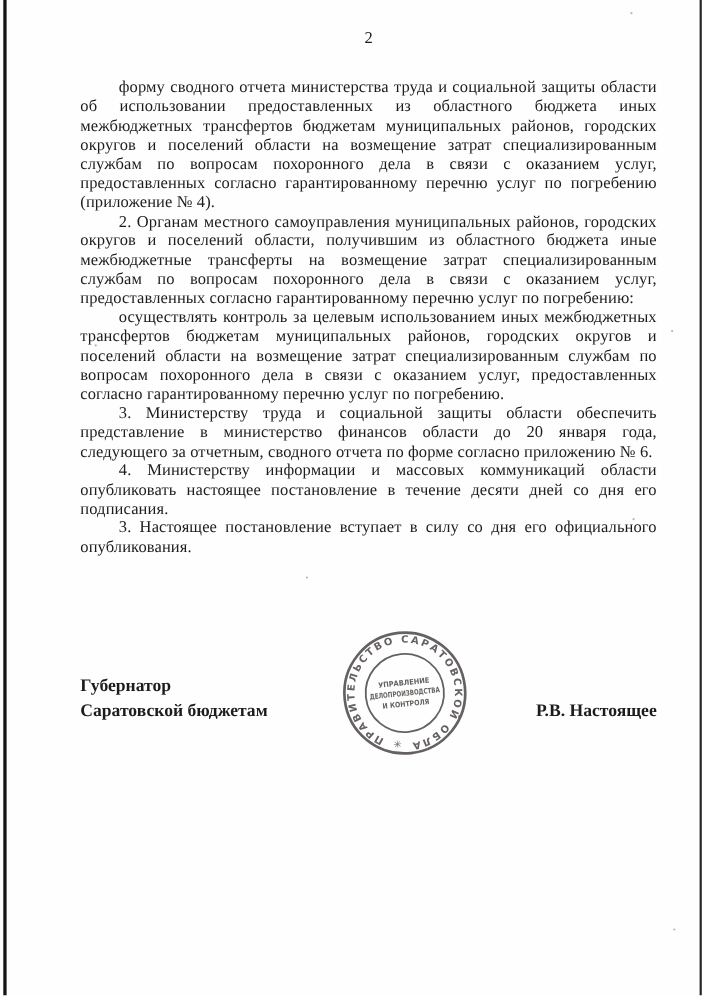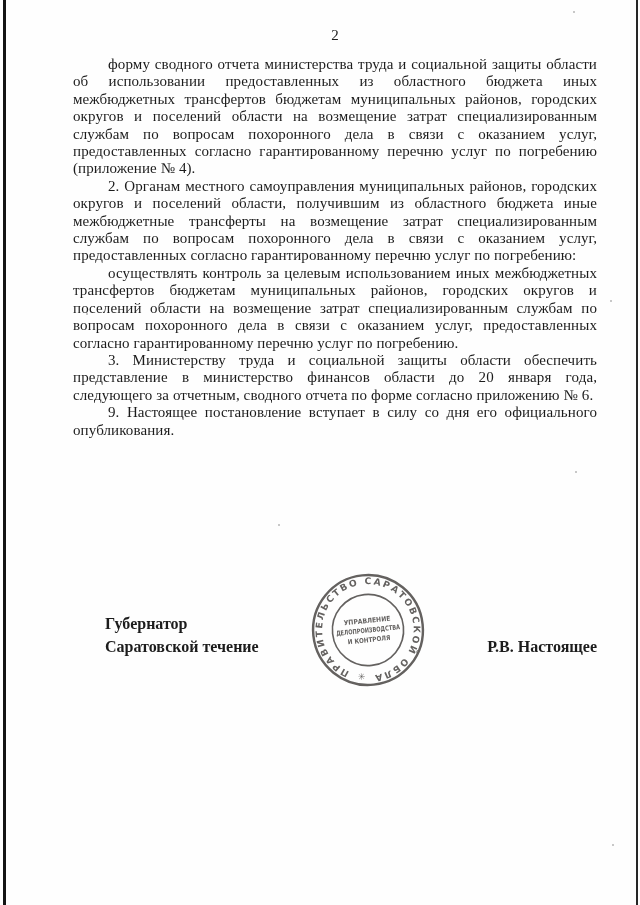--- a/index.html
+++ b/index.html
@@ -28,41 +28,41 @@
   .scan-edge.left{ left:3px; width:3px; }
   .scan-edge.right{ left:636px; width:2px; opacity:.92; }
 
   .page-number{
     position:absolute; top:27px; left:73px; width:524px;
     text-align:center;
     font-size:15px;
   }
 
   .doc-body{
-    position:absolute; top:56px; left:73px; width:524px;
+    position:absolute; top:72px; left:73px; width:524px;
     font-size:15px;
     line-height:17.4px;
     text-align:justify;
     letter-spacing:.1px;
   }
   .doc-body p{
     margin:0;
     text-indent:35px;
   }
 
   .signature{
     position:absolute; top:612px; left:73px; width:524px;
     display:flex;
     justify-content:space-between;
     align-items:flex-end;
     font-weight:bold;
     font-size:16px;
     line-height:23px;
   }
-  .sig-title div{ white-space:nowrap;margin-left:32px; }
+  .sig-title div{ white-space:nowrap; }
   .sig-name{ white-space:nowrap; }
 
   .stamp{
     position:absolute; top:570px; left:308px;
     width:120px; height:120px;
   }
   .stamp-ring-text{
     font-family:"DejaVu Sans", sans-serif;
     font-size:9px;
     font-weight:700;
@@ -98,27 +98,28 @@
   <div class="scan-edge left"></div>
   <div class="scan-edge right"></div>
 
   <div class="page-number">2</div>
 
   <div class="doc-body">
     <p>форму сводного отчета министерства труда и социальной защиты области об использовании предоставленных из областного бюджета иных межбюджетных трансфертов бюджетам муниципальных районов, городских округов и поселений области на возмещение затрат специализированным службам по вопросам похоронного дела в связи с оказанием услуг, предоставленных согласно гарантированному перечню услуг по погребению (приложение № 4).</p>
     <p>2. Органам местного самоуправления муниципальных районов, городских округов и поселений области, получившим из областного бюджета иные межбюджетные трансферты на возмещение затрат специализированным службам по вопросам похоронного дела в связи с оказанием услуг, предоставленных согласно гарантированному перечню услуг по погребению:</p>
     <p>осуществлять контроль за целевым использованием иных межбюджетных трансфертов бюджетам муниципальных районов, городских округов и поселений области на возмещение затрат специализированным службам по вопросам похоронного дела в связи с оказанием услуг, предоставленных согласно гарантированному перечню услуг по погребению.</p>
     <p>3. Министерству труда и социальной защиты области обеспечить представление в министерство финансов области до 20 января года, следующего за отчетным, сводного отчета по форме согласно приложению № 6.</p>
-    <p>9. Настоящее постановление вступает в силу со дня его официального опубликования.</p>
+    <p>4. Министерству информации и массовых коммуникаций области опубликовать настоящее постановление в течение десяти дней со дня его подписания.</p>
+    <p>3. Настоящее постановление вступает в силу со дня его официального опубликования.</p>
   </div>
 
   <div class="signature">
     <div class="sig-title">
       <div>Губернатор</div>
-      <div>Саратовской течение</div>
+      <div>Саратовской бюджетам</div>
     </div>
     <div class="sig-name">Р.В. Настоящее</div>
   </div>
 
   <svg class="stamp" viewBox="0 0 118 118" width="120" height="120" aria-hidden="true">
     <g transform="rotate(-6 59 59)" opacity="0.83">
       <circle cx="59" cy="59" r="54" fill="none" stroke="#454240" stroke-width="2.4"></circle>
       <circle cx="59" cy="59" r="35" fill="none" stroke="#454240" stroke-width="1.6"></circle>
       <path id="ringPath" d="M 36.5 98 A 45 45 0 1 1 55.1 103.8" fill="none"></path>
       <text class="stamp-ring-text">

